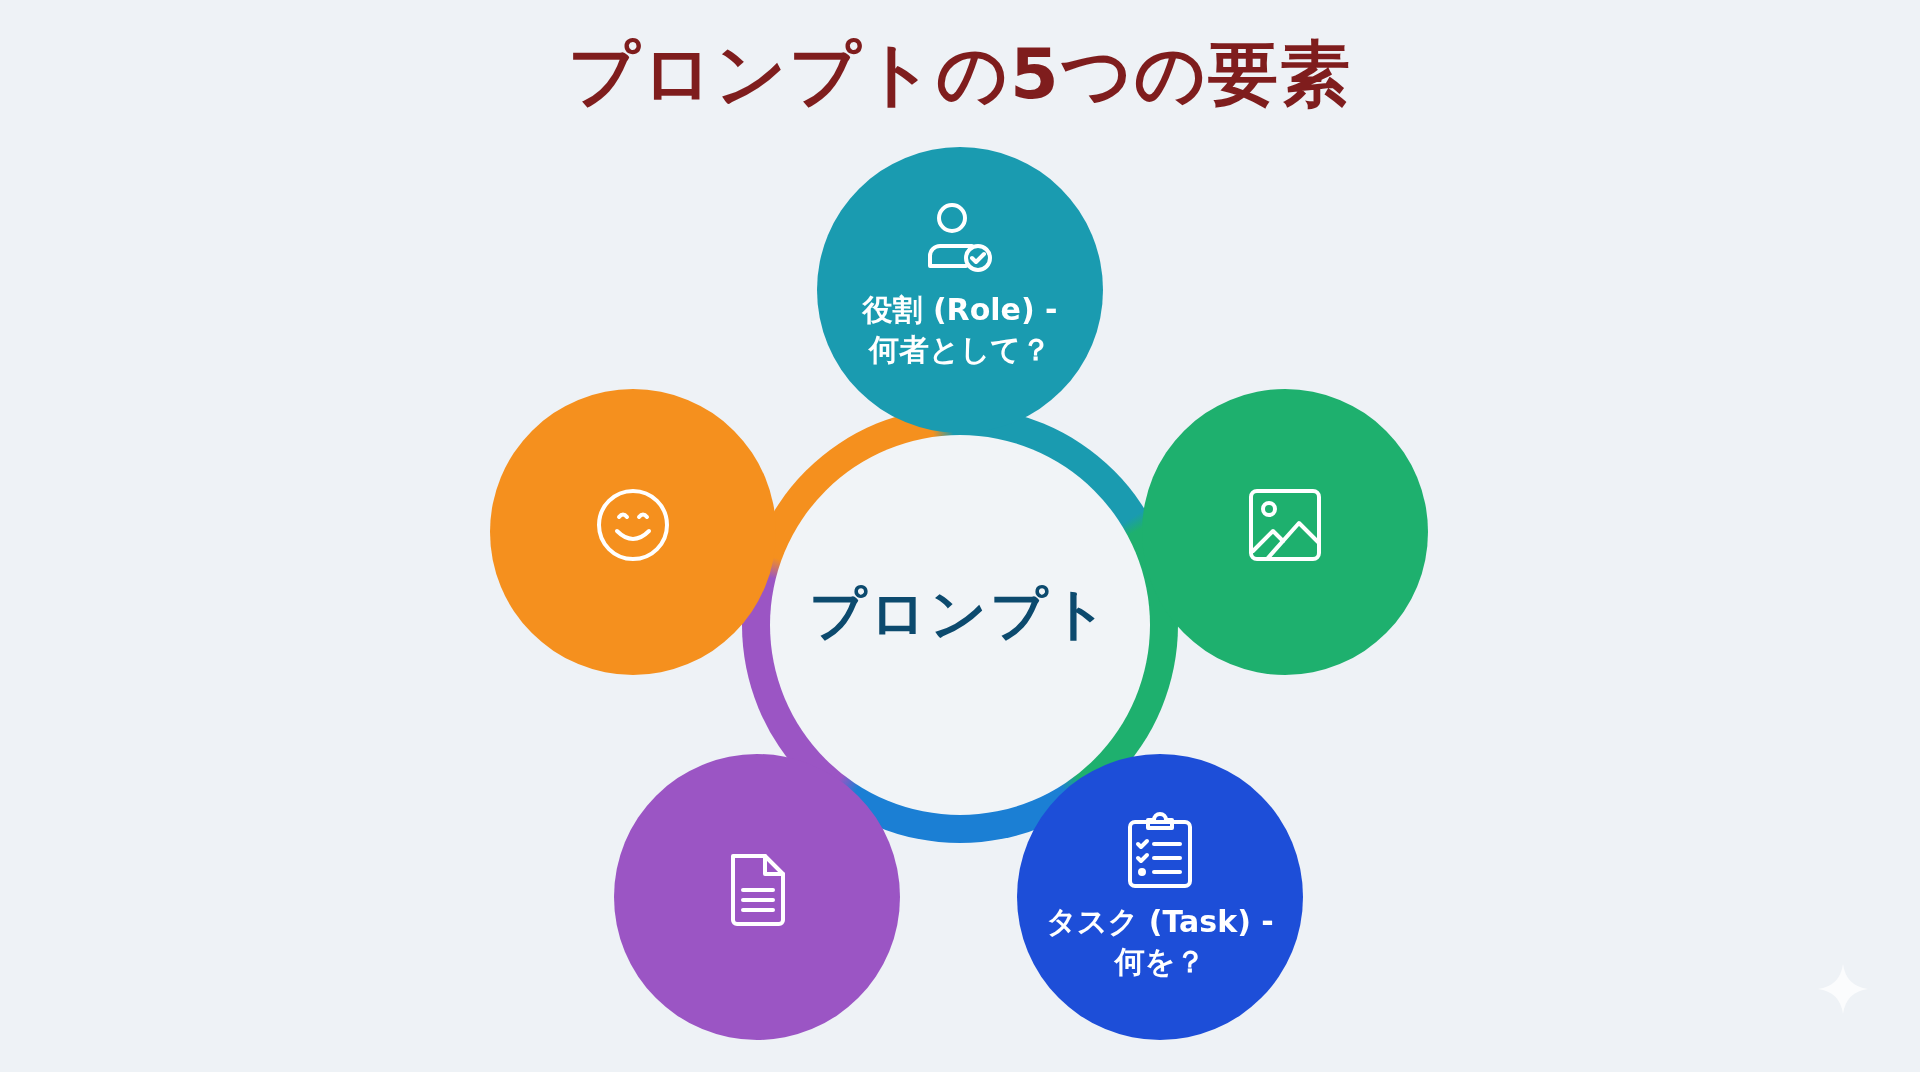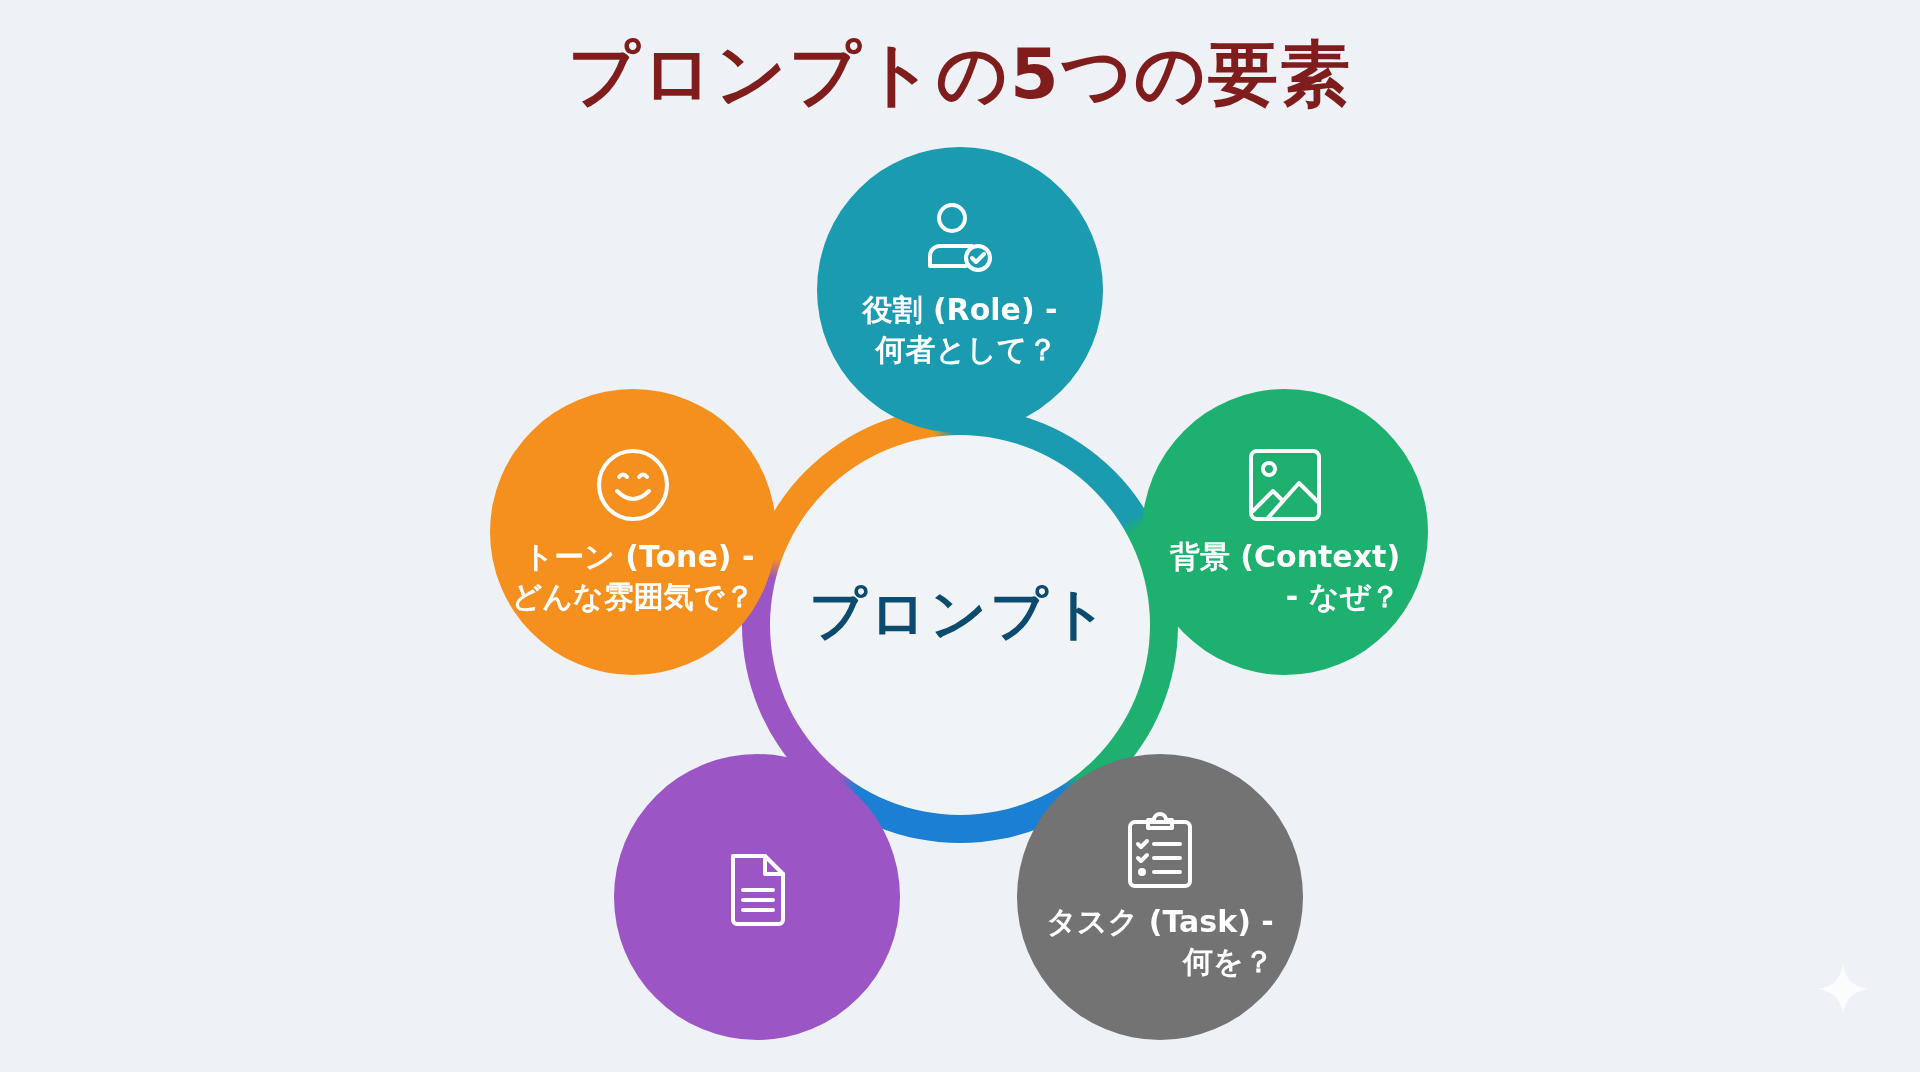--- a/index.html
+++ b/index.html
@@ -30,30 +30,30 @@
     border-radius:50%; background:#f1f4f7;
     display:flex; align-items:center; justify-content:center;
   }
   .center-label {
     font-size:56px; font-weight:bold; color:#0c4a6e; letter-spacing:3px;
     margin-top:-20px;
   }
   .node {
     position:absolute; width:286px; height:286px; border-radius:50%;
     display:flex; flex-direction:column; align-items:center; justify-content:center;
-    color:#ffffff; text-align:right;
+    color:#ffffff; text-align:center;
   }
   .node .icon { width:76px; height:76px; margin-bottom:14px; }
   .node .icon svg { width:100%; height:100%; }
   .node .label {
     font-size:30px; font-weight:bold; line-height:40px; white-space:pre-line;
   }
   .node-role    { left:817px;  top:147px; background:#1a9bb0; }
   .node-context { left:1142px; top:389px; background:#1eb06e; }
-  .node-task    { left:1017px; top:754px; background:#737373; }
+  .node-task    { left:1017px; top:754px; background:#1d4ed8; }
   .node-format  { left:614px;  top:754px; background:#9b55c4; }
   .node-tone    { left:490px;  top:389px; background:#f5901e; }
   .node-role .icon { margin-top:-10px; }
   .node-format .label, .node-task .label { }
   .sparkle {
     position:absolute; left:1816px; top:962px; width:54px; height:54px;
   }
 </style>
 </head>
 <body>
@@ -80,22 +80,20 @@
 
 <div class="node node-context">
   <div class="icon">
     <svg viewBox="0 0 76 76" fill="none" stroke="#fff" stroke-width="4" stroke-linecap="round" stroke-linejoin="round">
       <rect x="4" y="4" width="68" height="68" rx="6"></rect>
       <circle cx="22" cy="22" r="6"></circle>
       <path d="M6 64 L26 44 L36 54"></path>
       <path d="M20 72 L52 36 L72 56"></path>
     </svg>
   </div>
-  <div class="label">背景 (Context)
-- なぜ？</div>
 </div>
 
 <div class="node node-task">
   <div class="icon">
     <svg viewBox="0 0 76 76" fill="none" stroke="#fff" stroke-width="4" stroke-linecap="round" stroke-linejoin="round">
       <rect x="8" y="10" width="60" height="64" rx="5"></rect>
       <path d="M26 16 V8 H32 a6 6 0 0 1 12 0 H50 V16 Z"></path>
       <path d="M16 32 l3 3 l6 -6"></path>
       <path d="M32 32 H58"></path>
       <path d="M16 46 l3 3 l6 -6"></path>
@@ -122,21 +120,19 @@
 
 <div class="node node-tone">
   <div class="icon">
     <svg viewBox="0 0 76 76" fill="none" stroke="#fff" stroke-width="4" stroke-linecap="round" stroke-linejoin="round">
       <circle cx="38" cy="38" r="34"></circle>
       <path d="M24 30 q4 -5 8 0"></path>
       <path d="M44 30 q4 -5 8 0"></path>
       <path d="M22 44 q16 16 32 0"></path>
     </svg>
   </div>
-  <div class="label">トーン (Tone) -
-どんな雰囲気で？</div>
 </div>
 
 <div class="sparkle">
   <svg viewBox="0 0 54 54">
     <path d="M27 2 Q30 24 52 27 Q30 30 27 52 Q24 30 2 27 Q24 24 27 2 Z" fill="#fbfcfd"></path>
   </svg>
 </div>
 
 </body></html>

